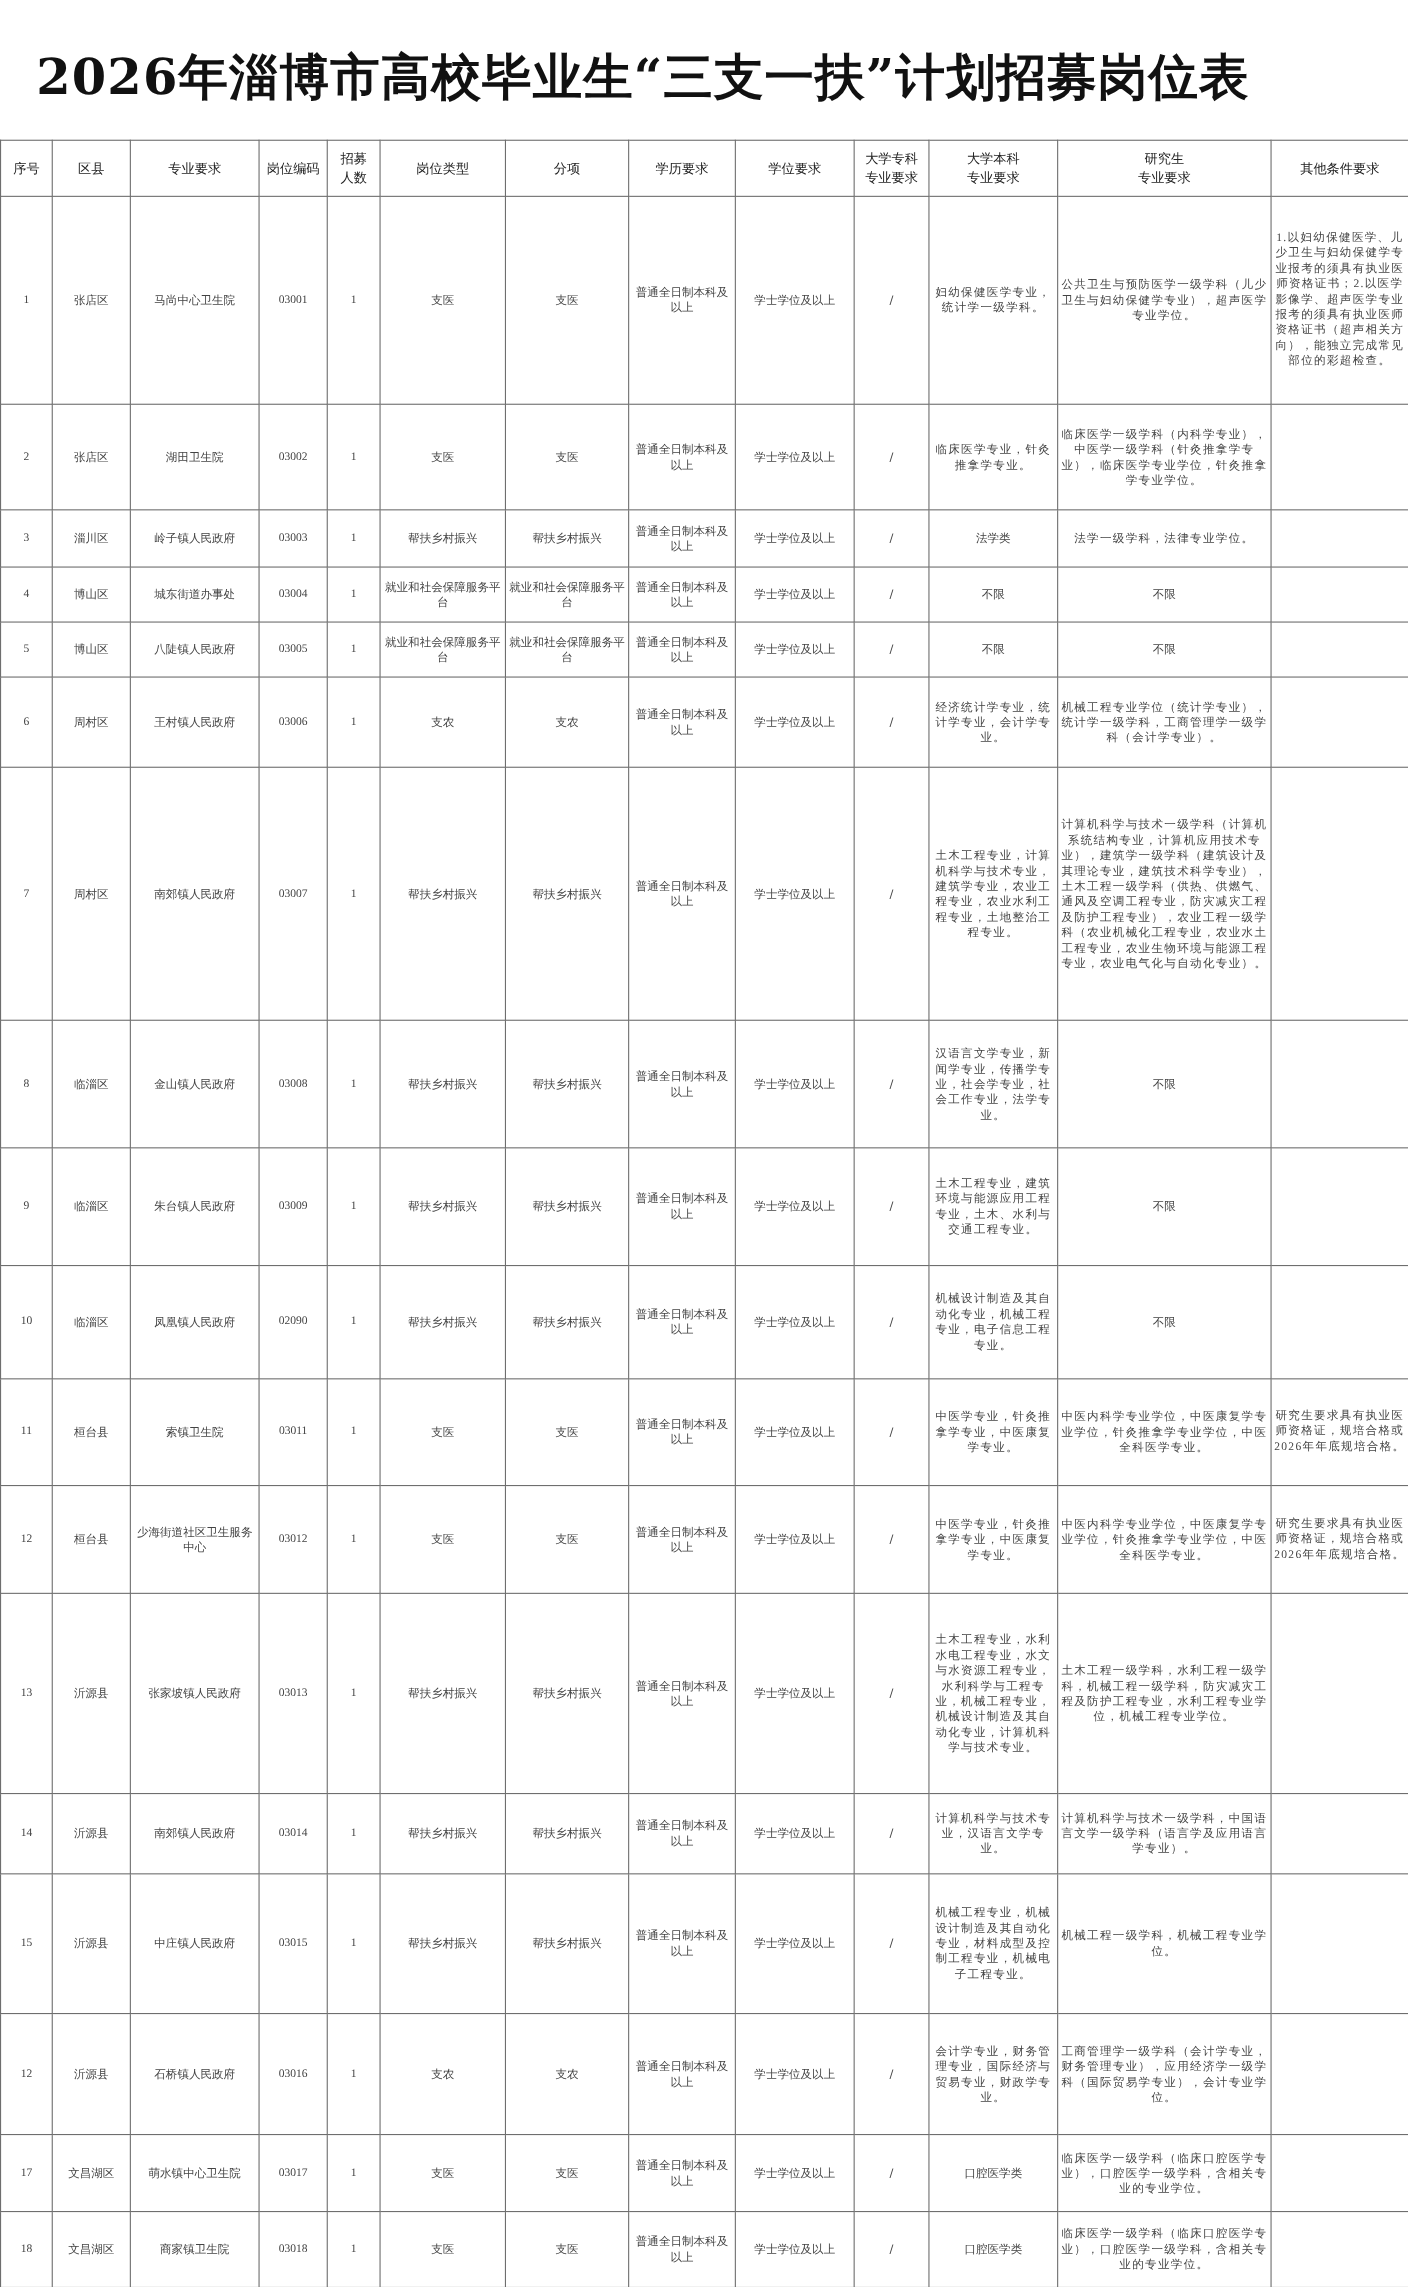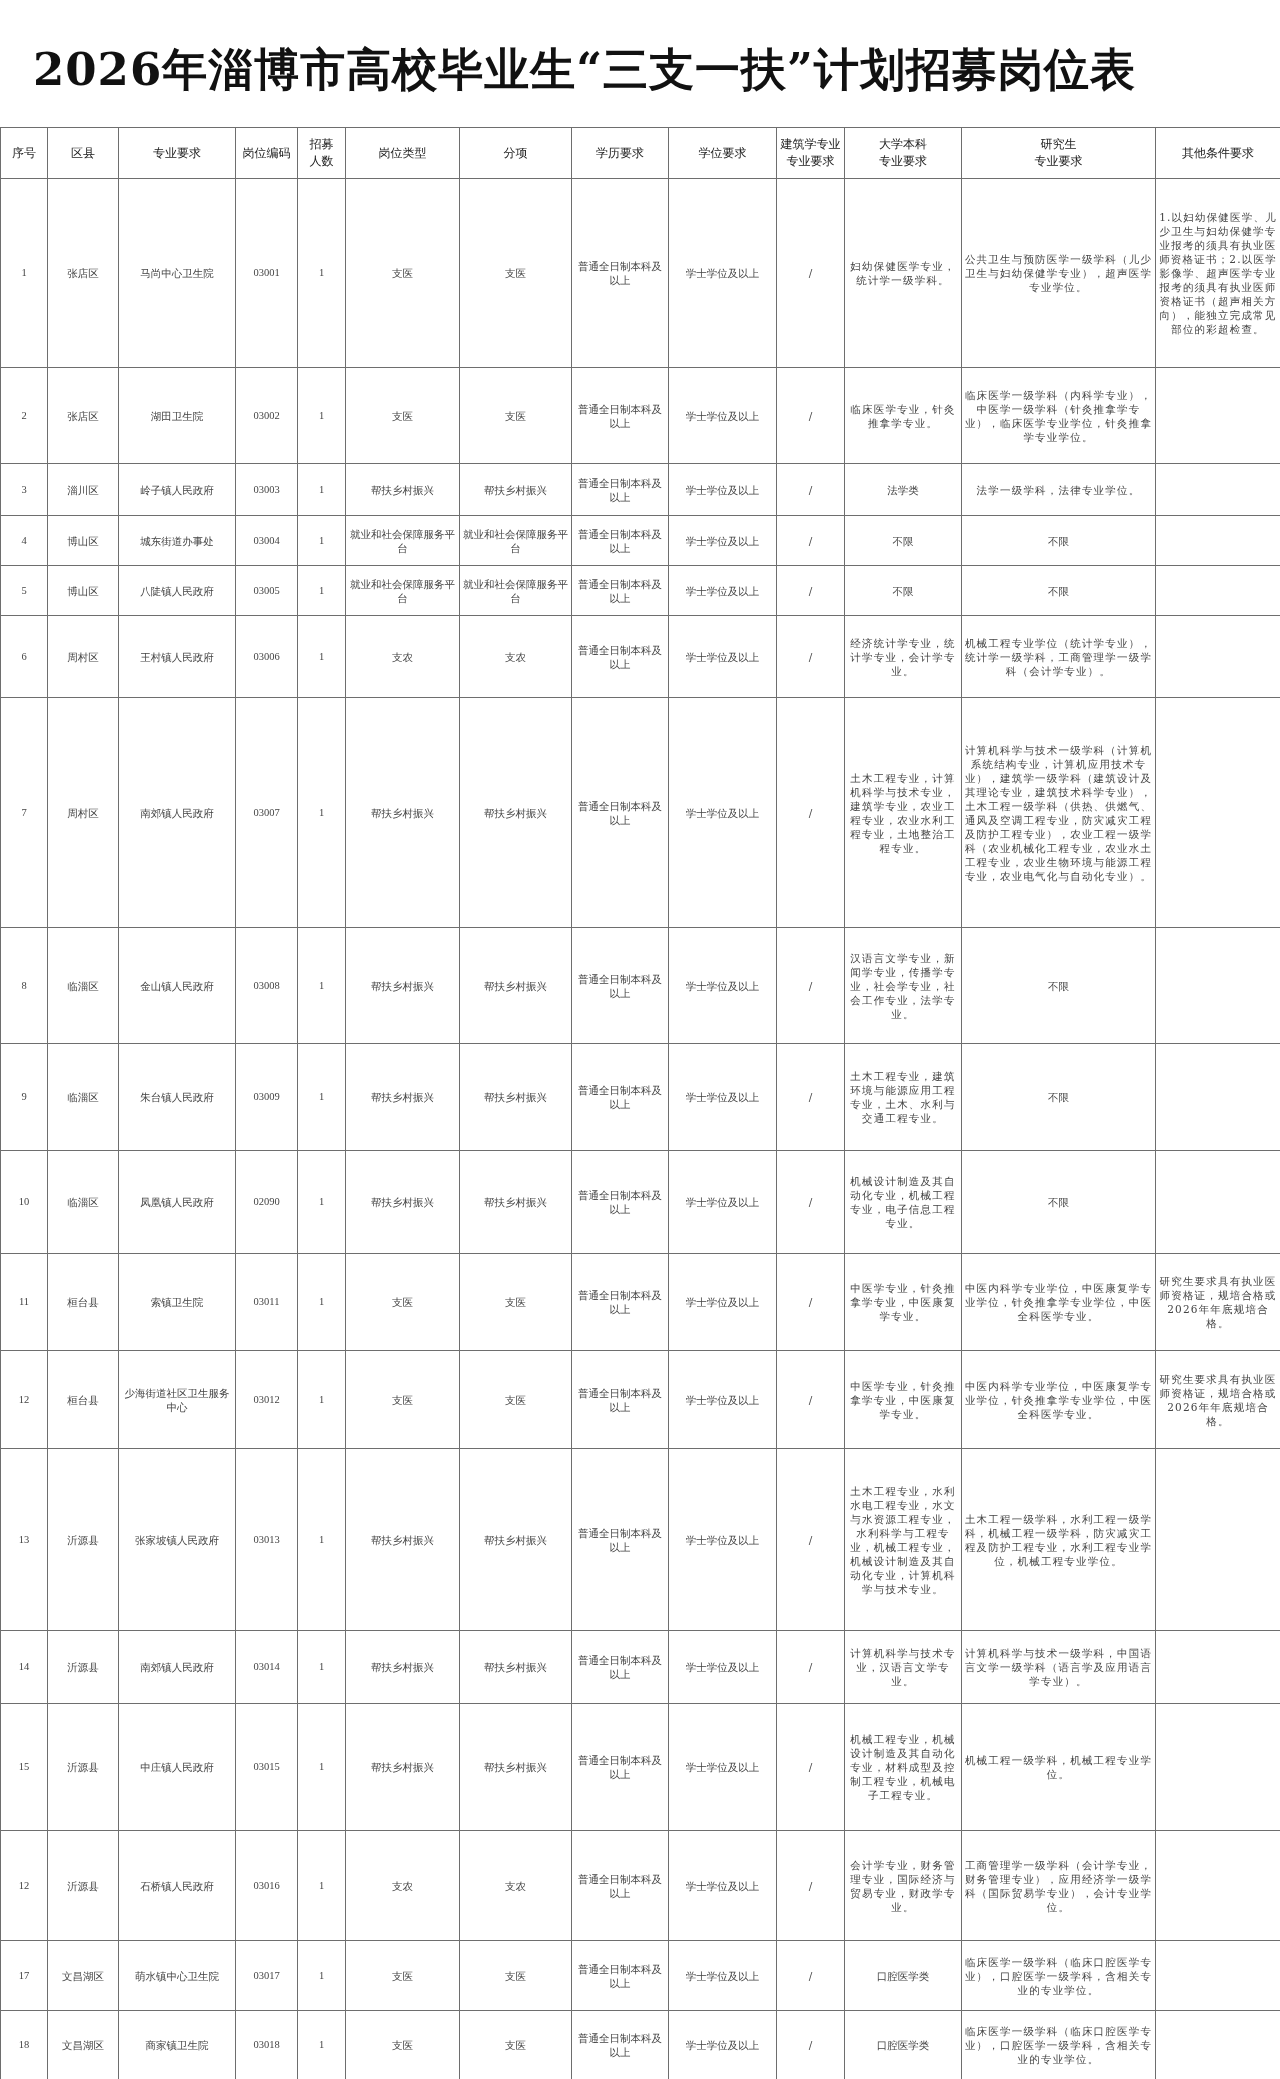--- a/index.html
+++ b/index.html
@@ -46,21 +46,21 @@
       line-height: 17px;
       color: #222;
       height: 50px;
     }
     table.job-table td {
       font-size: 10.5px;
       line-height: 14px;
       color: #444;
     }
     td.left { text-align: left; letter-spacing: 1.2px; }
-    td.narrow-text { font-size: 10px; line-height: 13.5px; }
+    td.narrow-text { font-size: 10px; line-height: 13.5px; font-family: Liberation Serif, serif; }
     td.num { font-family: "Liberation Serif", "DejaVu Serif", serif; font-size: 12px; }
   </style>
 </head>
 <body>
 
 <div class="page-title">2026年淄博市高校毕业生“三支一扶”计划招募岗位表</div>
 
 <table class="job-table">
   <colgroup>
     <col style="width:47px">
@@ -81,21 +81,21 @@
     <tr>
       <th>序号</th>
       <th>区县</th>
       <th>专业要求</th>
       <th>岗位编码</th>
       <th><span>招募</span><br><span>人数</span></th>
       <th>岗位类型</th>
       <th>分项</th>
       <th>学历要求</th>
       <th>学位要求</th>
-      <th><span>建筑学专业</span><br><span>专业要求</span></th>
+      <th><span>大学专科</span><br><span>专业要求</span></th>
       <th><span>大学本科</span><br><span>专业要求</span></th>
       <th><span>研究生</span><br><span>专业要求</span></th>
       <th>其他条件要求</th>
     </tr>
   </thead>
   <tbody id="table-body">
       <tr style="height: 189px;">
         <td class="num">1</td>
         <td>张店区</td>
         <td>马尚中心卫生院</td>

